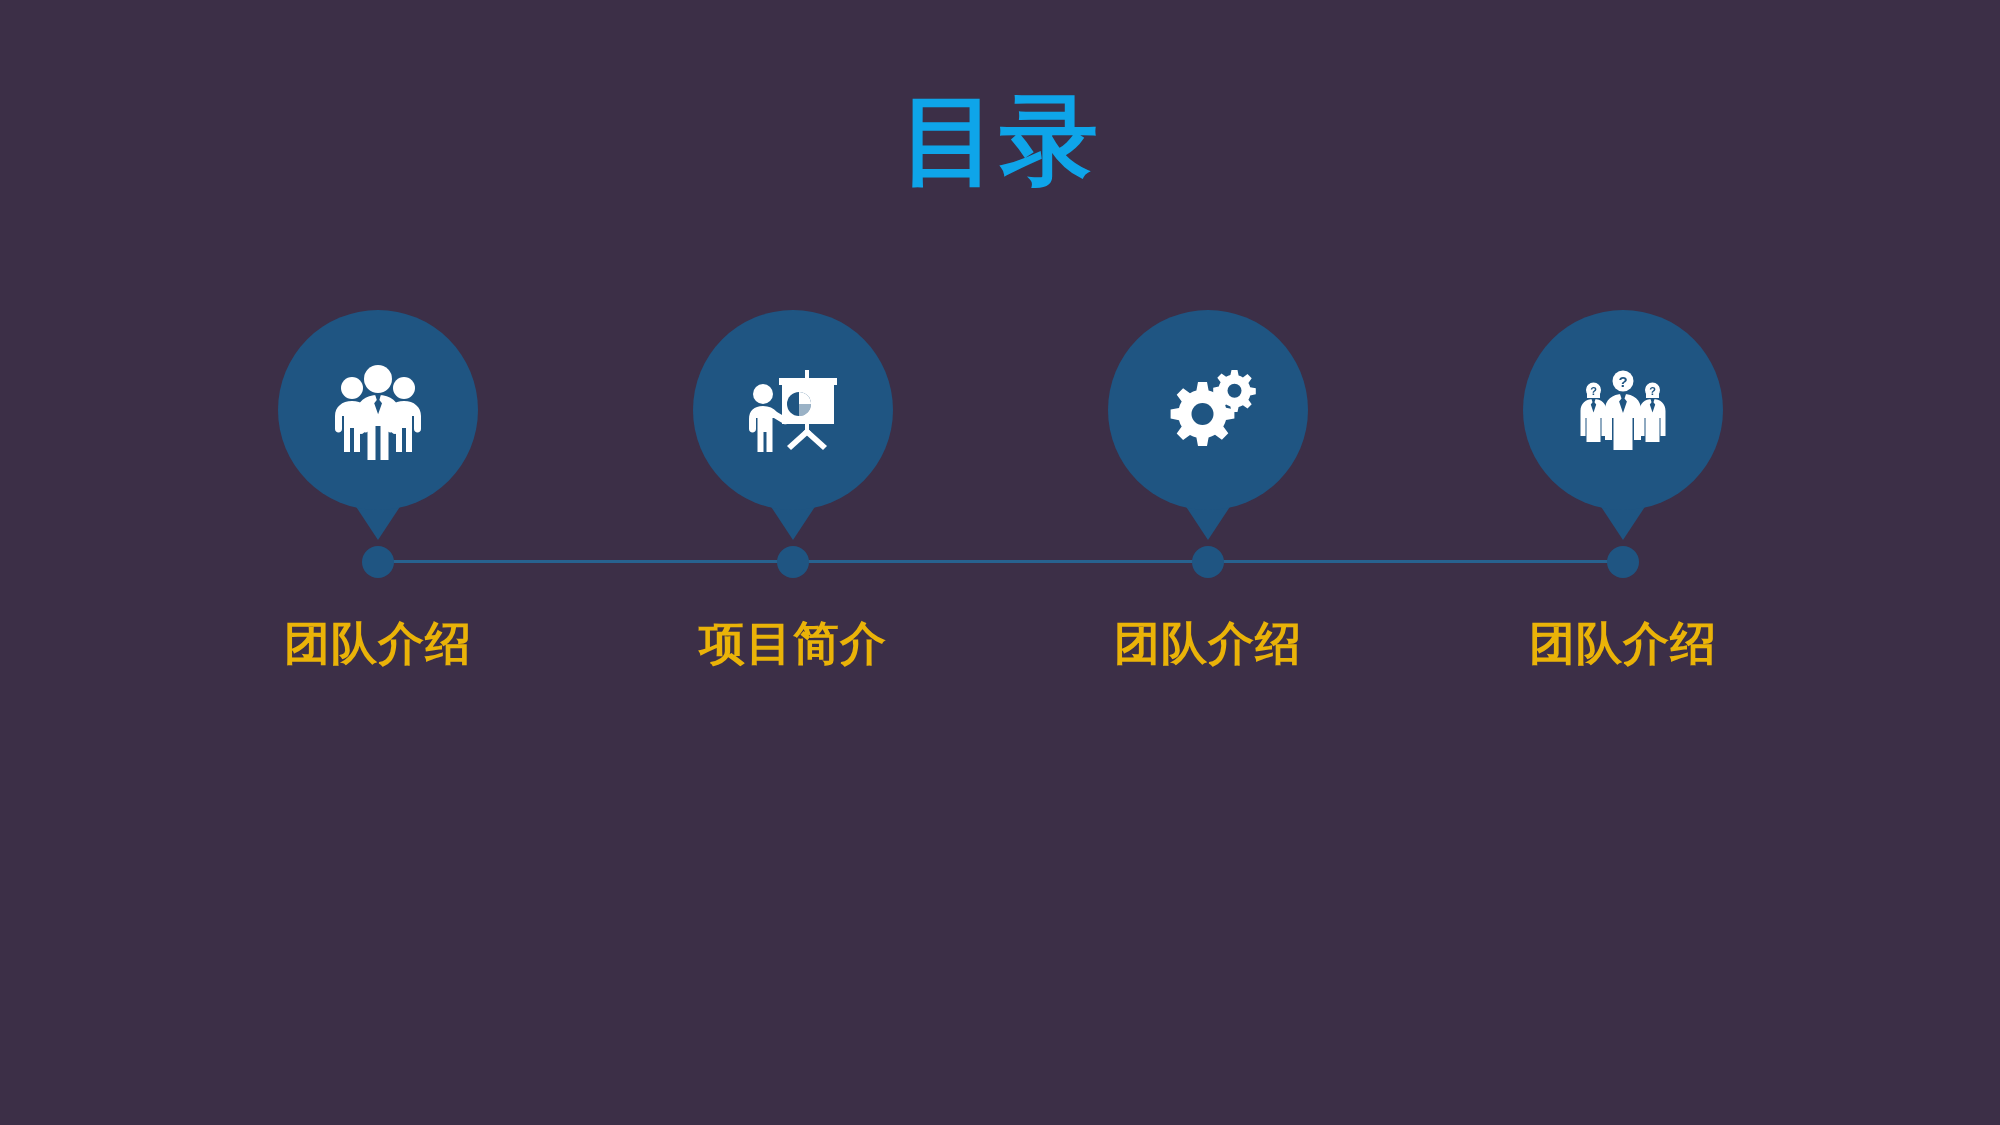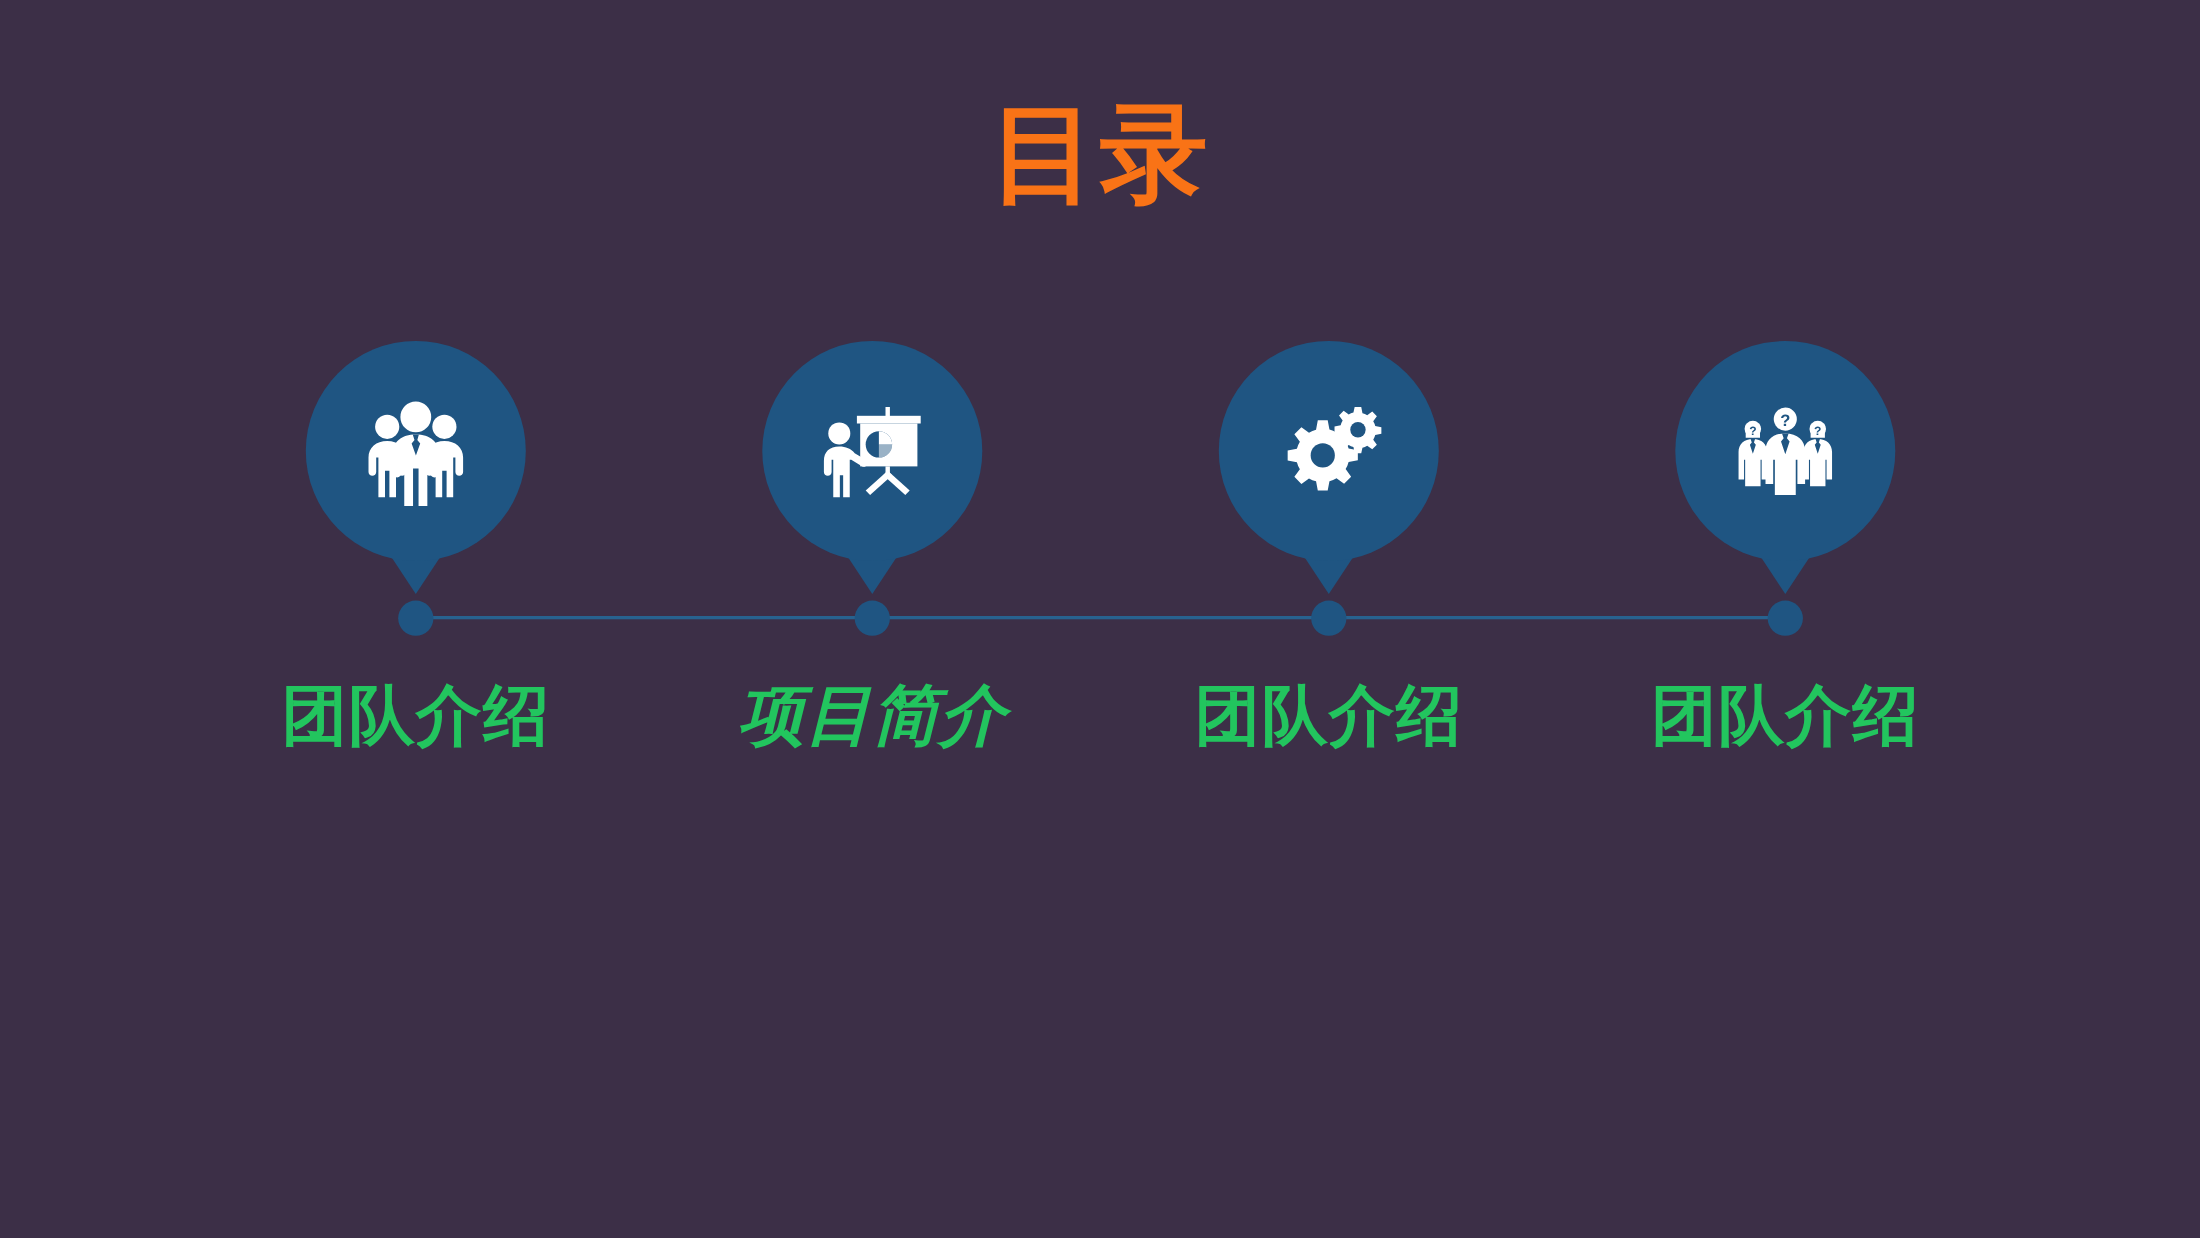--- a/index.html
+++ b/index.html
@@ -27,21 +27,21 @@
   
   #slide-title {
     position: absolute;
     top: 88px;
     left: 0;
     width: 2000px;
     text-align: center;
     font-size: 98px;
     font-weight: bold;
     line-height: 1.08;
-    color: #f97316;
+    color: #0ea5e9;
     letter-spacing: 2px;
     white-space: nowrap;
   }
 
   
   #timeline-track {
     position: absolute;
     left: 378px;
     top: 560px;
     width: 1242px;
@@ -108,41 +108,41 @@
   }
 
   .pin-icon svg { display: block; }
 
   
   .pin-label {
     position: absolute;
     top: 618px;
     width: 320px;
     text-align: center;
-    font-size: 60px;
+    font-size: 46px;
     font-weight: bold;
     line-height: 1.1;
-    color: #22c55e;
+    color: #eab308;
     letter-spacing: 1px;
     white-space: nowrap;
   }
 
   
   .col-0 { left: 278px; }
   .col-1 { left: 693px; }
   .col-2 { left: 1108px; }
   .col-3 { left: 1523px; }
 
   .dot-0 { left: 362px; }
   .dot-1 { left: 777px; }
   .dot-2 { left: 1192px; }
   .dot-3 { left: 1607px; }
 
   .label-0 { left: 218px; }
-  .label-1 { left: 633px; font-style: italic; }
+  .label-1 { left: 633px; }
   .label-2 { left: 1048px; }
   .label-3 { left: 1463px; }
 </style>
 </head>
 <body>
 
 <div id="slide">
 
   <div id="slide-title">目录</div>
 

